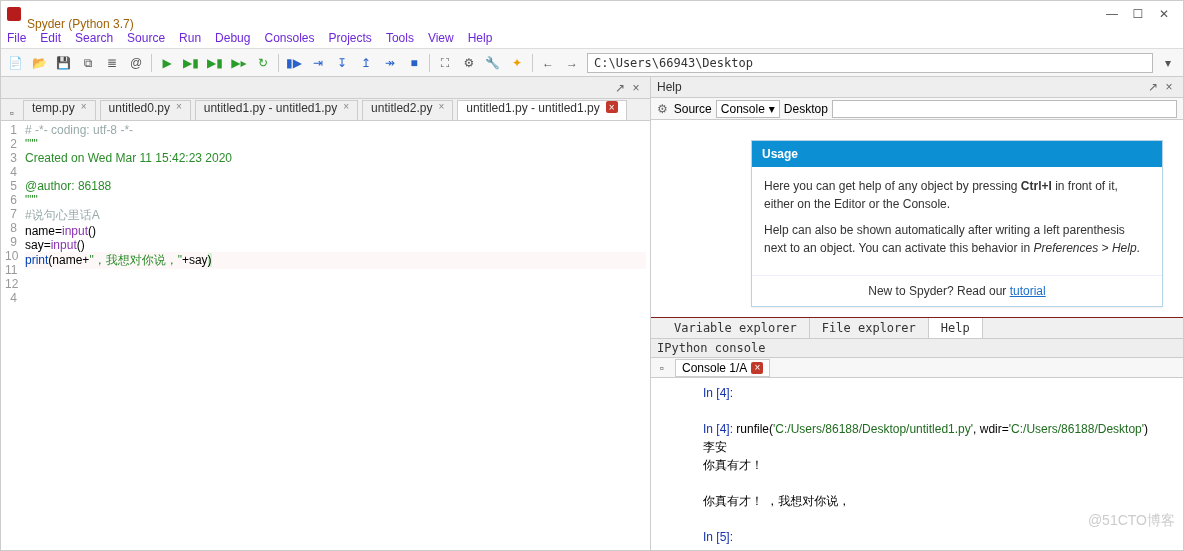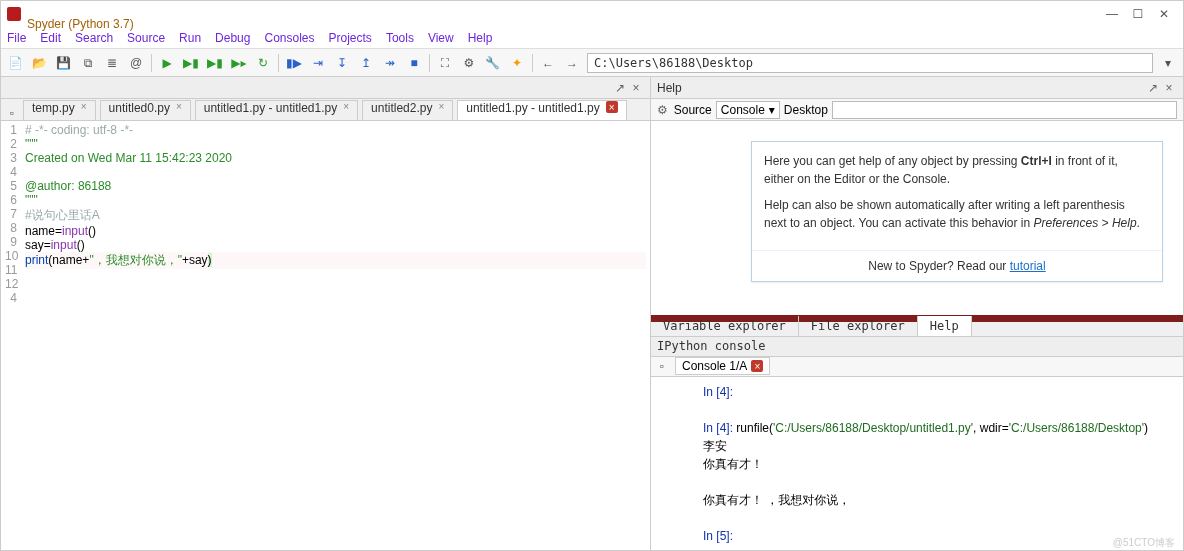--- a/index.html
+++ b/index.html
@@ -39,31 +39,31 @@
 .srcRow { display:flex; align-items:center; gap:4px; }
 .srcRow .combo { border:1px solid #bbb; height:18px; padding:0 4px; display:flex; align-items:center; gap:4px; background:#fff; font-family: Consolas, monospace; }
 .srcRow input { height:18px; flex:1; border:1px solid #bbb; padding:0 4px; }
 .helpArea { flex:1; padding:20px 20px 10px 100px; position:relative; }
 .helpBox { border:1px solid #b5d4e7; background:#fff; box-shadow:0 1px 2px rgba(0,0,0,.07); }
 .helpBox .h { background:#0d8fd3; color:#fff; padding:6px 10px; font-weight:bold; }
 .helpBox .b { padding:10px 12px; color:#333; line-height:1.5; }
 .helpBox .b p { margin-bottom:8px; }
 .helpBox .f { text-align:center; padding:8px; border-top:1px solid #eef; color:#333; }
 .helpBox .f a { color:#1a6fcc; text-decoration:underline; }
-.subtabs { height:22px; display:flex; align-items:flex-end; border-top:7px solid #7f1d1d; border-bottom:1px solid #ccc; background:#f0f0f0; }
+.subtabs { height:22px; display:flex; align-items:flex-end; border-top:1px solid #7f1d1d; border-bottom:1px solid #ccc; background:#f0f0f0;padding-left:11px; }
 .subtabs .st { padding:3px 12px; border-right:1px solid #ccc; font-family: Consolas, monospace; color:#333; }
 .subtabs .st.active { background:#fff; }
 .ipyhdr { height:20px; background:#eee; border-bottom:1px solid #ccc; padding:0 6px; font-family: Consolas, monospace; color:#333; display:flex; align-items:center;}
 .consTabs { height:20px; display:flex; align-items:center; border-bottom:1px solid #ccc; padding:0 4px; gap:6px; background:#f7f7f7;}
 .consTabs .ct { padding:1px 6px; border:1px solid #ccc; background:#fff; font-family: Consolas, monospace; display:flex; gap:4px; align-items:center;}
 .consTabs .ct .close { color:#fff; background:#c0392b; border-radius:2px; width:12px; height:12px; display:flex; align-items:center; justify-content:center; font-size:10px;}
 .console { flex:1; padding:6px 8px; font-family: Consolas, monospace; font-size:13px; line-height:1.5; white-space:pre-wrap;margin-left:44px; }
 .console .pr { color:#1533ad; }
 .console .s1 { color:#1f6b1f; }
-.watermark { position:absolute; right:8px; bottom:0; color:#ccc; font-size:10px;}
+.watermark { position:absolute; right:8px; bottom:20px; color:#ccc; font-size:14px;}
 .browseIcon{width:14px;height:14px;}
 </style>
 </head>
 <body>
 
 <div class="titlebar">
   <div class="logo"></div>
   <div class="title">Spyder (Python 3.7)</div>
   <div class="winbtn">—</div>
   <div class="winbtn">☐</div>
@@ -105,21 +105,21 @@
   <div class="tbtn" style="color:#2962c9">↠</div>
   <div class="tbtn" style="color:#2962c9">■</div>
   <div class="sep"></div>
   <div class="tbtn">⛶</div>
   <div class="tbtn">⚙</div>
   <div class="tbtn">🔧</div>
   <div class="tbtn" style="color:#f2a000">✦</div>
   <div class="sep"></div>
   <div class="tbtn">←</div>
   <div class="tbtn">→</div>
-  <div class="pathbox">C:\Users\86188\Desktop</div>
+  <div class="pathbox">C:\Users\66943\Desktop</div>
   <div class="tbtn">▾</div>
 </div>
 
 <div class="split">
 
   <div class="left">
     <div class="panehdr">
       <span class="flex"></span>
       <span class="pbtn">↗</span>
       <span class="pbtn">×</span>
@@ -181,20 +181,21 @@
         <div class="combo">
             <span>Console</span>
             <span>▾</span>
           </div>
         <span>Desktop</span>
         <input value="" style="">
       </div>
     </div>
     <div class="helpArea">
       <div class="helpBox">
+        <div class="h">Usage</div>
         <div class="b">
           <p><span>Here you can get help of any object by pressing </span><b>Ctrl+I</b><span> in front of it, either on the Editor or the Console.</span></p>
           <p><span>Help can also be shown automatically after writing a left parenthesis next to an object. You can activate this behavior in </span><i>Preferences &gt; Help</i><span>.</span></p>
         </div>
         <div class="f">
           <span>New to Spyder? Read our </span><a href="#">tutorial</a>
         </div>
       </div>
     </div>
     <div class="subtabs" id="subtabs">

